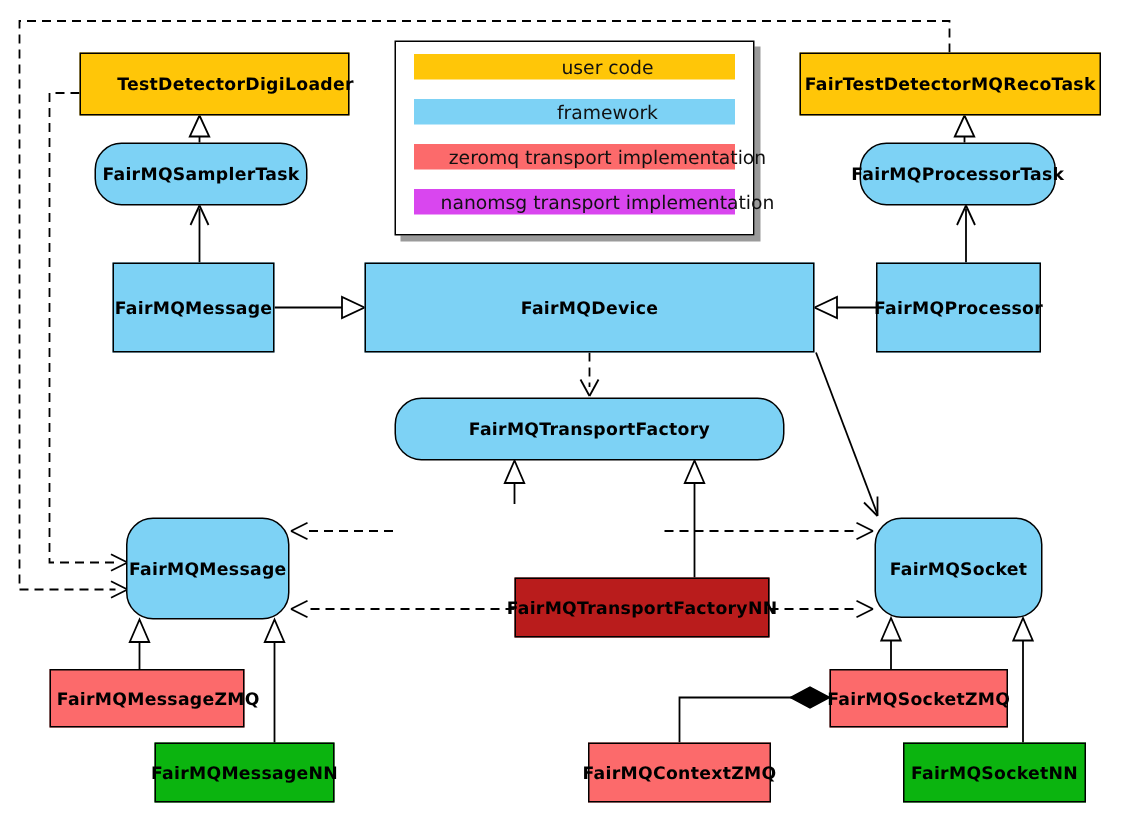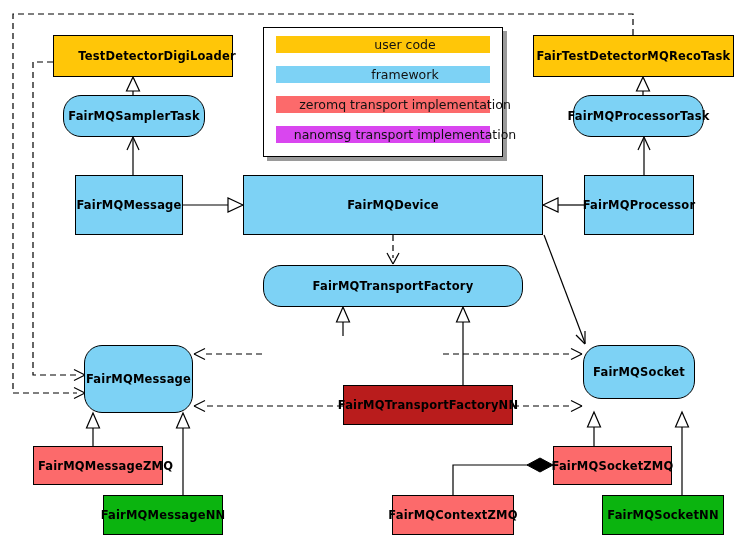--- a/index.html
+++ b/index.html
@@ -16,21 +16,21 @@
   #n-recotask{left:533px;top:35px;width:201px;height:42px;}
   #n-samplertask{left:63px;top:95px;width:142px;height:42px;}
   #n-processortask{left:573px;top:95px;width:131px;height:42px;}
   #n-sampler{left:75px;top:175px;width:108px;height:60px;}
   #n-device{left:243px;top:175px;width:300px;height:60px;}
   #n-processor{left:584px;top:175px;width:110px;height:60px;}
   #n-transportfactory{left:263px;top:265px;width:260px;height:42px;}
   #n-tfzmq{left:262px;top:336px;width:181px;height:39px;}
   #n-tfnn{left:343px;top:385px;width:170px;height:40px;}
   #n-message{left:84px;top:345px;width:109px;height:68px;}
-  #n-socket{left:583px;top:345px;width:112px;height:54px;}
+  #n-socket{left:583px;top:345px;width:112px;height:67px;}
   #n-messagezmq{left:33px;top:446px;width:130px;height:39px;}
   #n-messagenn{left:103px;top:495px;width:120px;height:40px;}
   #n-socketzmq{left:553px;top:446px;width:119px;height:39px;}
   #n-socketnn{left:602px;top:495px;width:122px;height:40px;}
   #n-contextzmq{left:392px;top:495px;width:122px;height:40px;}
   
   .legend{position:absolute;left:263px;top:27px;width:240px;height:130px;background:#fff;
           border:1.5px solid #000;box-sizing:border-box;box-shadow:4px 4px 0 #9a9a9a;
           display:flex;flex-direction:column;gap:13px;padding:8px 12px;}
   .legend-bar{height:17px;display:flex;align-items:center;justify-content:center;

